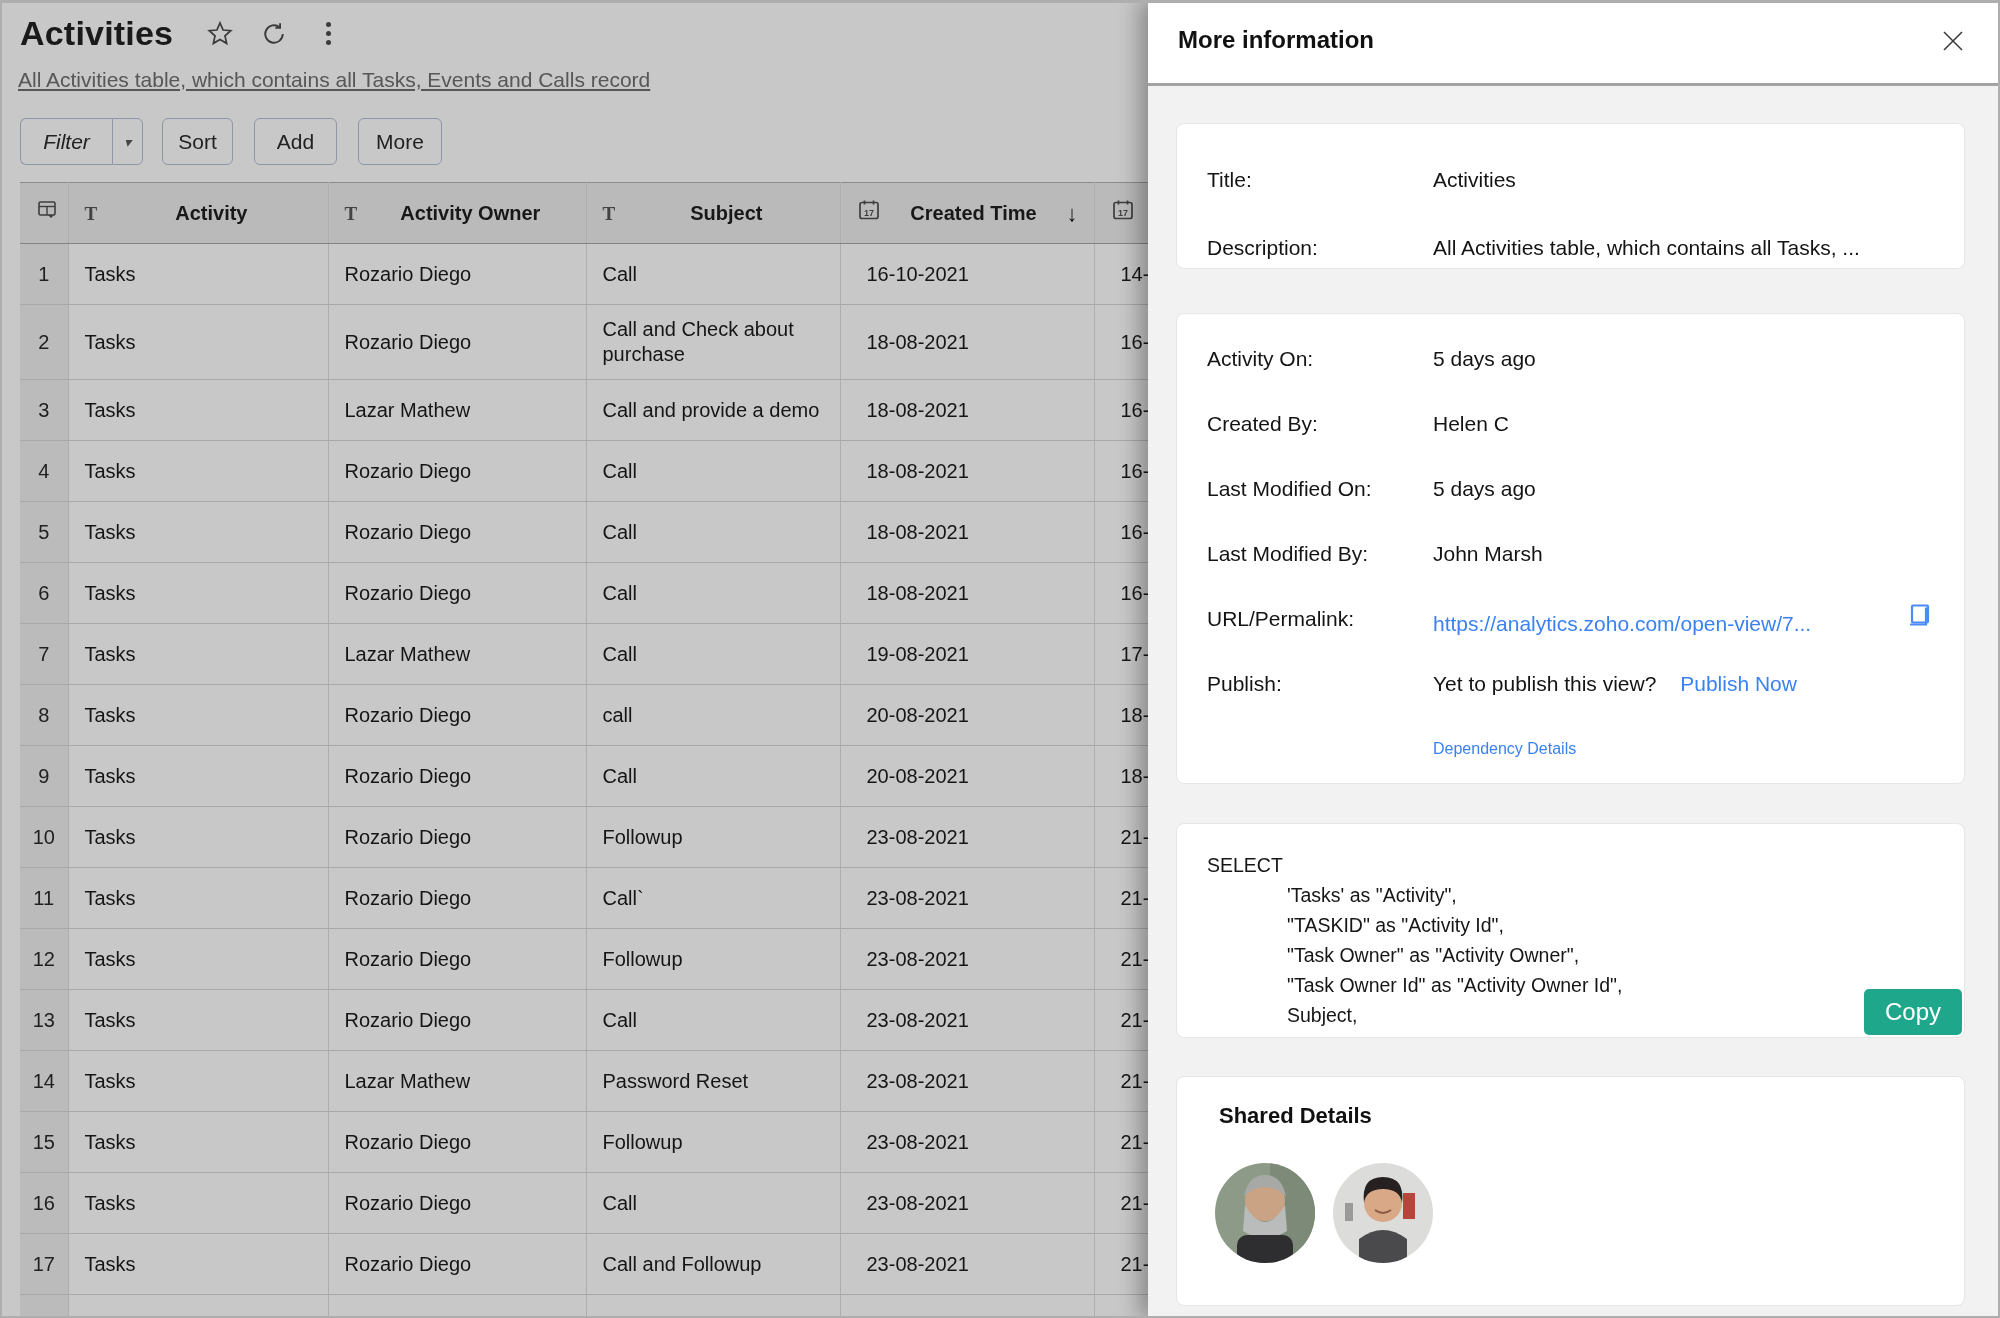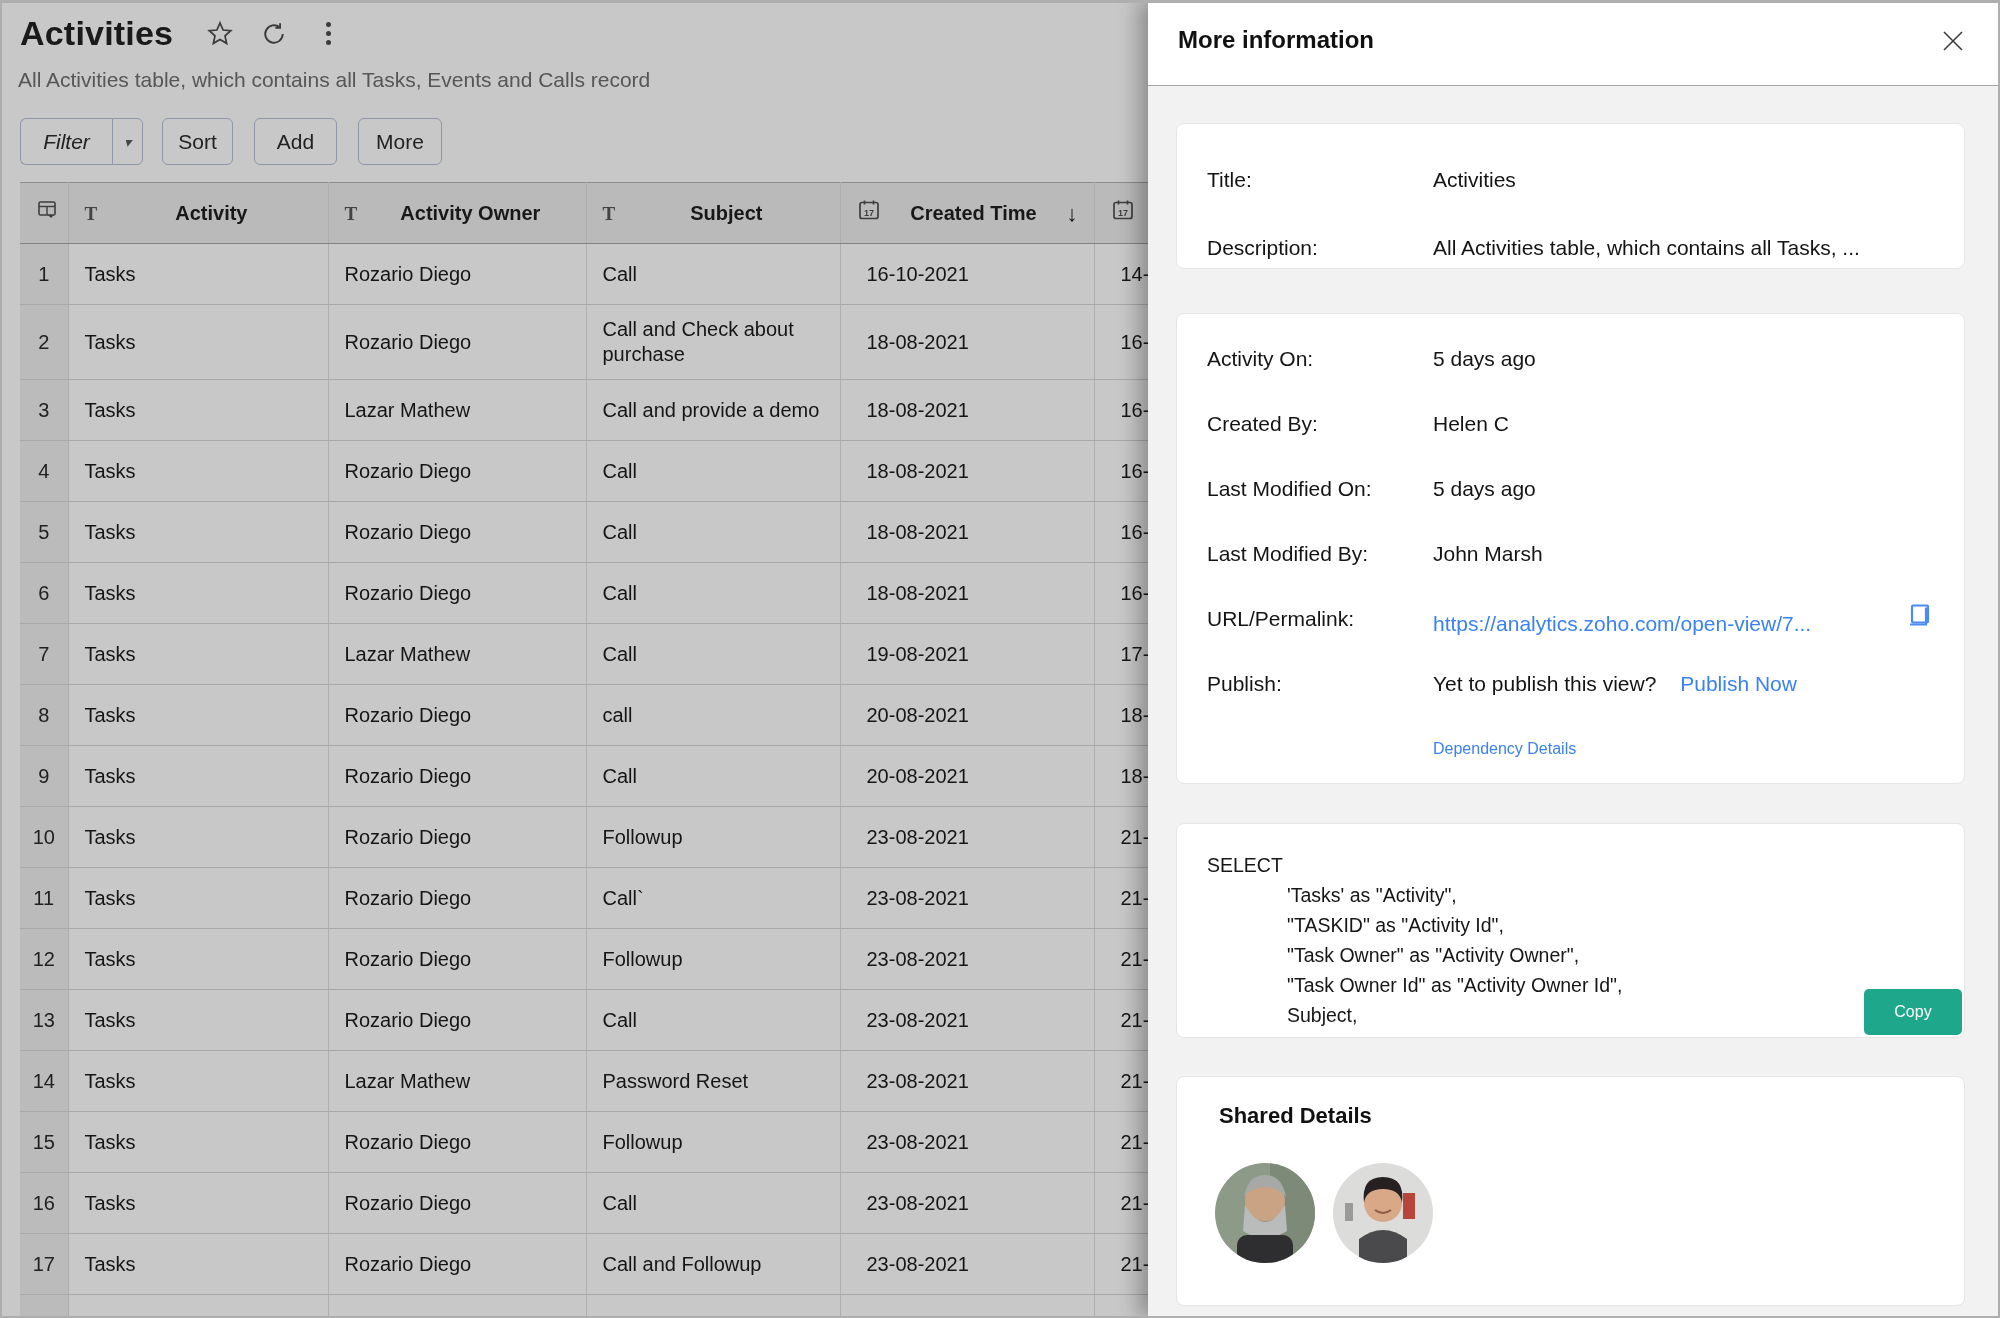--- a/index.html
+++ b/index.html
@@ -13,21 +13,21 @@
   
   .main { position:absolute; left:0; top:0; width:1148px; height:1318px; overflow:hidden; background:#fff; }
 
   .page-head { position:absolute; left:20px; top:14px; display:flex; align-items:center; }
   .page-title { font-size:34px; font-weight:bold; color:#222; letter-spacing:0.2px; }
   .head-icons { display:flex; align-items:center; margin-left:32px; gap:24px; }
   .hicon { width:30px; height:30px; display:flex; align-items:center; justify-content:center; cursor:pointer; }
   .kebab { display:flex; flex-direction:column; gap:4px; }
   .kebab i { width:5px; height:5px; border-radius:50%; background:#4c4c4c; }
 
-  .page-sub { position:absolute; left:18px; top:68px; font-size:21px; color:#6f6f6f; }
+  .page-sub { position:absolute; left:18px; top:68px; font-size:21px; color:#6f6f6f;text-decoration:underline; }
 
   .toolbar { position:absolute; left:20px; top:118px; display:flex; align-items:center; }
   .btn { height:47px; background:#fff; border:1px solid #b7c0d9; border-radius:6px;
     font-size:21px; color:#2c2c2c; display:flex; align-items:center; justify-content:center; cursor:pointer; }
   .btn-split { display:flex; margin-right:19px;font-style:italic; }
   .btn-split .seg-main { width:92px; border-right:none; border-radius:6px 0 0 6px; }
   .btn-split .seg-arrow { width:31px; border-radius:0 6px 6px 0; color:#5a5a5a; font-size:14px; }
   .btn-sort { width:71px; margin-right:21px; }
   .btn-add { width:83px; margin-right:21px; }
   .btn-more { width:84px; }
@@ -52,21 +52,21 @@
   .cal { display:inline-block; }
   tr.filler { height:90px; }
   tr.filler td { border-bottom:none; }
 
   .dim-overlay { position:absolute; left:0; top:0; width:1148px; height:1318px;
     background:rgba(0,0,0,0.215); z-index:5; }
 
   
   .panel { position:absolute; left:1148px; top:0; width:852px; height:1318px; background:#f2f2f2;
     z-index:10; box-shadow:-9px 0 20px rgba(0,0,0,0.30); }
-  .panel-head { position:relative; height:86px; background:#fff; border-bottom:1px solid #a3a3a3; }
+  .panel-head { position:relative; height:86px; background:#fff; border-bottom:3px solid #a3a3a3; }
   .panel-title { position:absolute; left:30px; top:26px; font-size:24px; font-weight:bold; color:#111; }
   .close-btn { position:absolute; right:28px; top:22px; width:38px; height:38px; cursor:pointer;
     display:flex; align-items:center; justify-content:center; }
 
   .panel-body { position:absolute; left:0; top:87px; right:0; bottom:0; padding:36px 35px 0 28px; }
   .card { background:#fff; border:1px solid #e6e6e6; border-radius:8px; position:relative; }
   .card + .card { margin-top:40px; }
 
   .info-card { height:146px; padding:22px 30px 0 30px; }
   .meta-card { height:471px; margin-top:44px !important; padding:12px 30px 0 30px; }
@@ -78,21 +78,21 @@
   .url-row .fvalue { flex:1; display:flex; align-items:flex-end; }
   .url-text { flex:1; }
   .copy-ico { cursor:pointer; margin-left:12px; }
   .pub-q { margin-right:18px; }
   .dep-row { padding-left:226px; }
 
   .sql-card { height:215px; margin-top:39px !important; padding:26px 0 0 30px; overflow:hidden; }
   .sql { font-size:19.5px; line-height:30px; color:#161616; }
   .sql .fld { padding-left:80px; }
   .copy-btn { position:absolute; right:2px; bottom:2px; width:98px; height:46px; background:#1fa78c;
-    color:#fff; font-size:16px; border:none; border-radius:5px; cursor:pointer;
+    color:#fff; font-size:24px; border:none; border-radius:5px; cursor:pointer;
     font-family:"Liberation Sans", sans-serif; }
 
   .shared-card { height:230px; margin-top:38px !important; padding:26px 30px 0 30px; }
   .shared-title { font-size:22px; font-weight:bold; color:#111;margin-left:12px; }
   .avatars { display:flex; gap:18px; margin-top:34px; margin-left:8px; }
   .avatar { width:100px; height:100px; border-radius:50%; overflow:hidden; cursor:pointer; flex:none; }
 </style>
 </head>
 <body>
 

